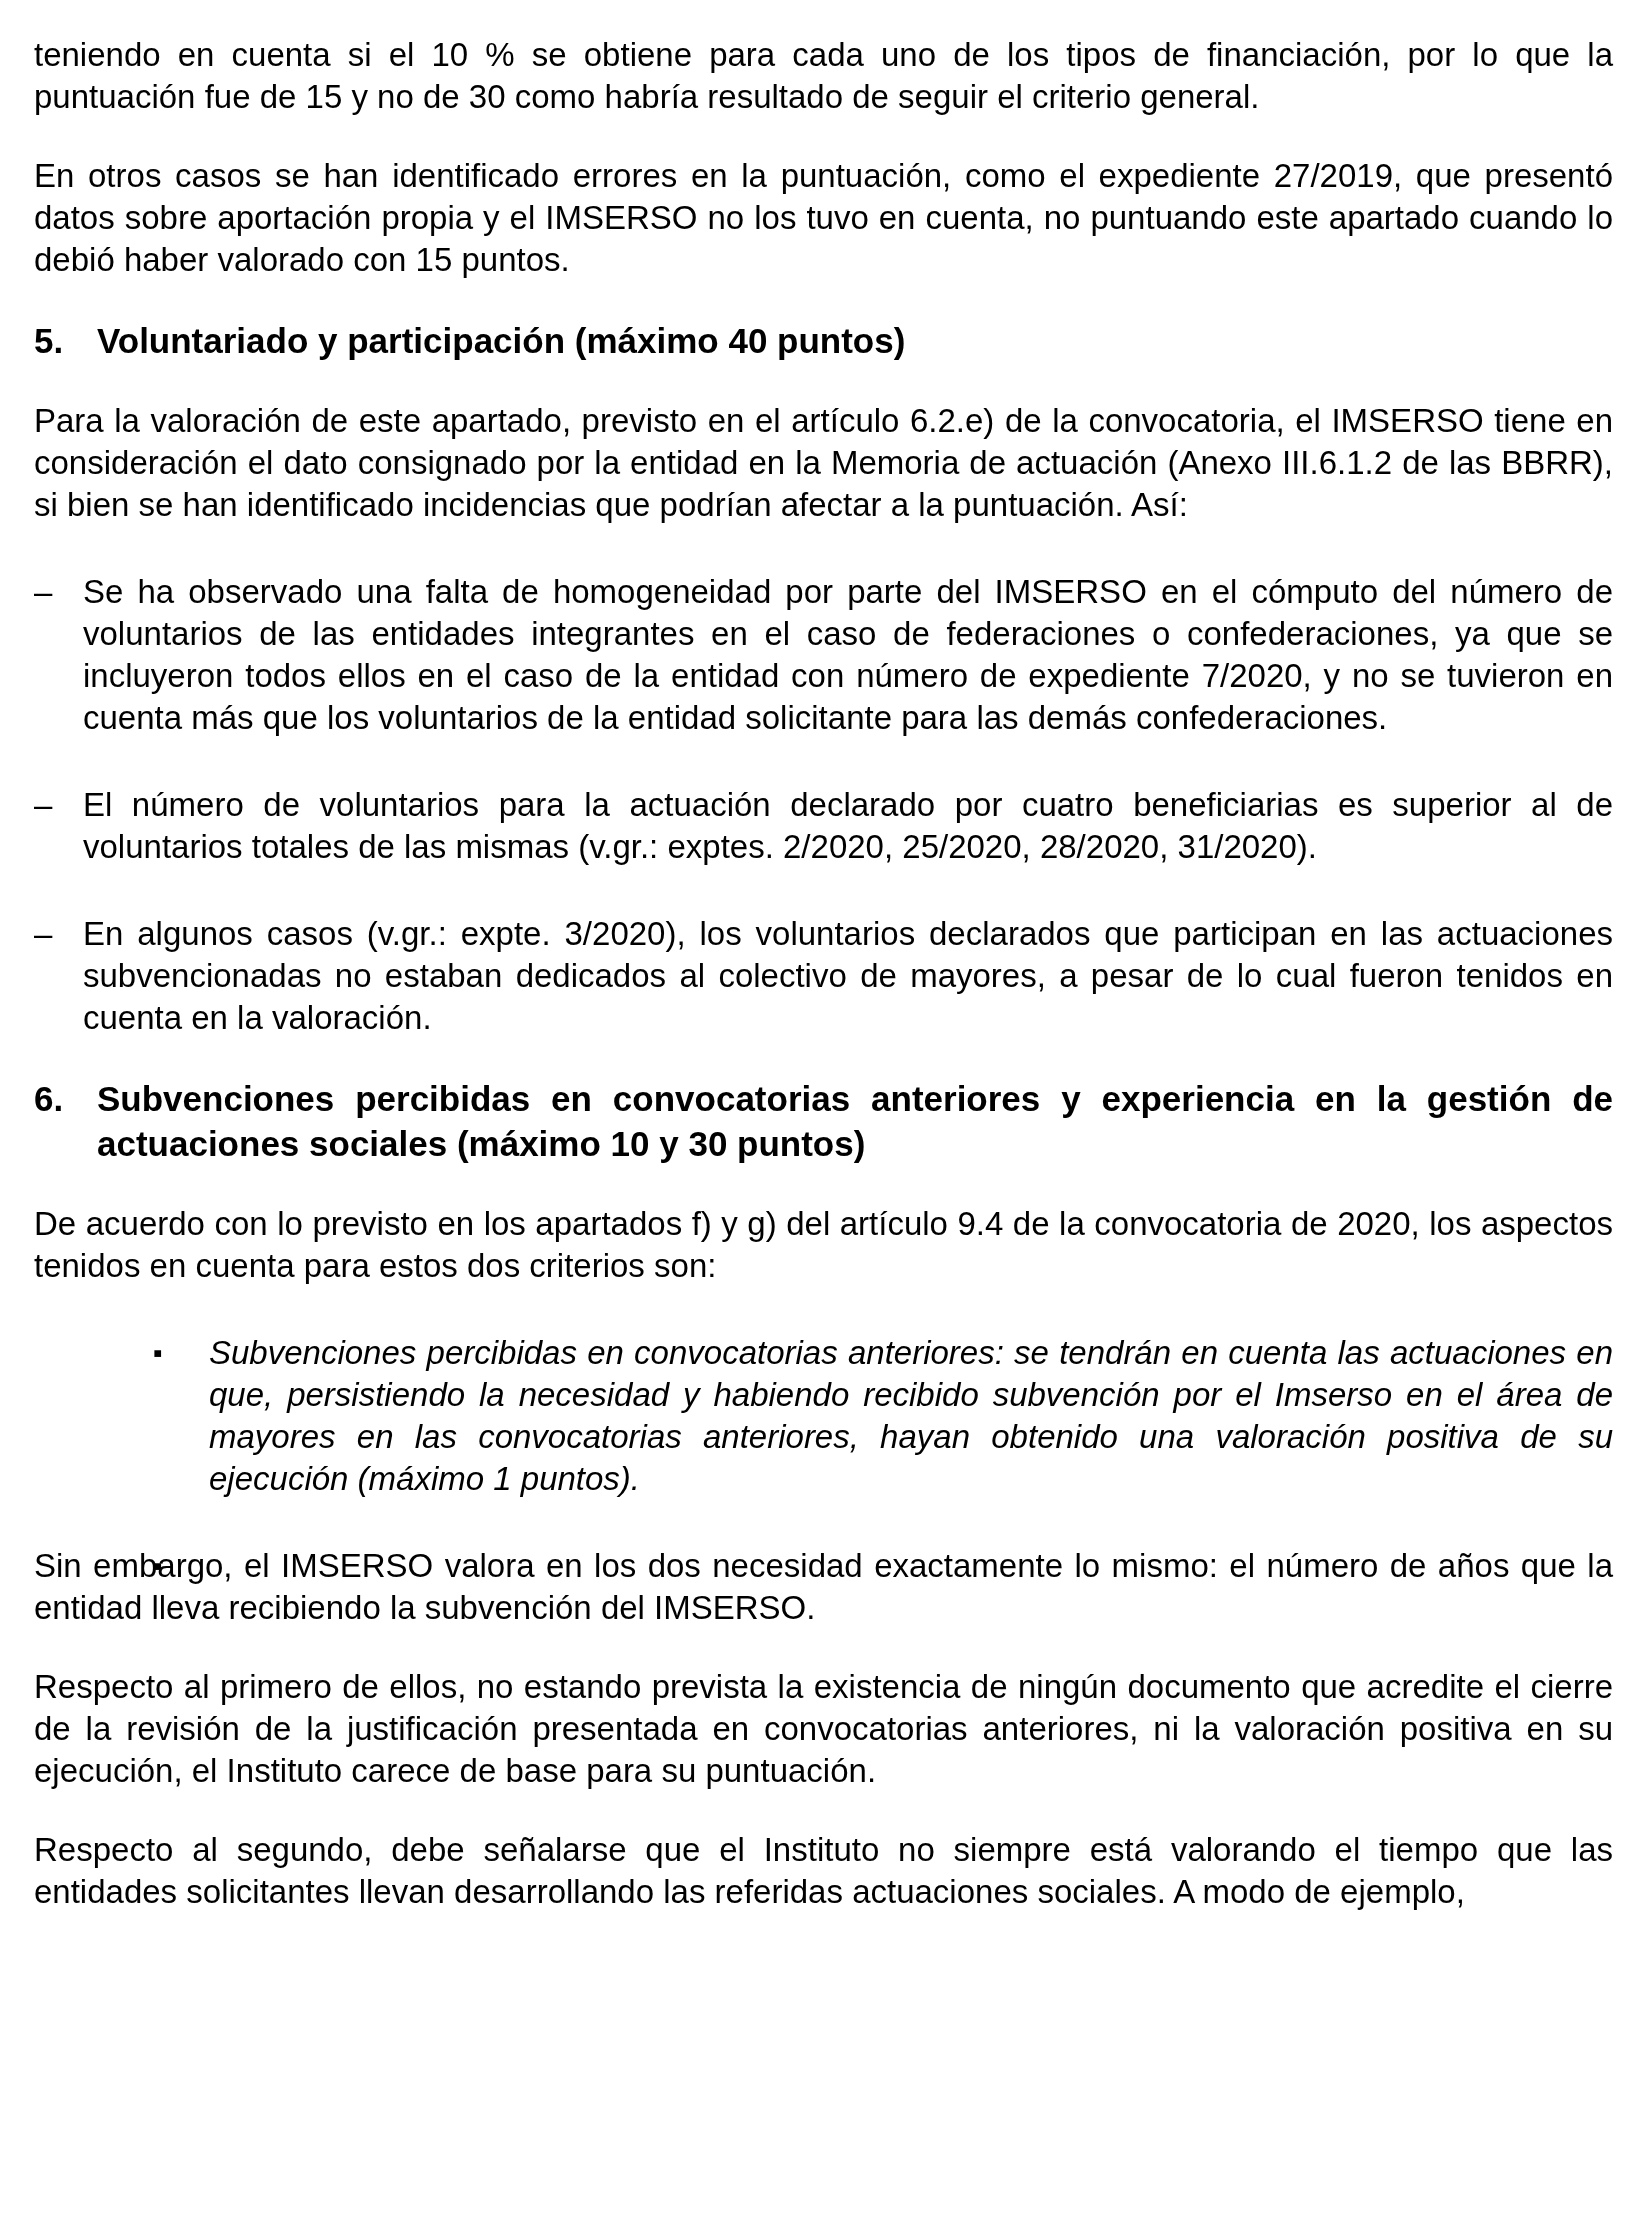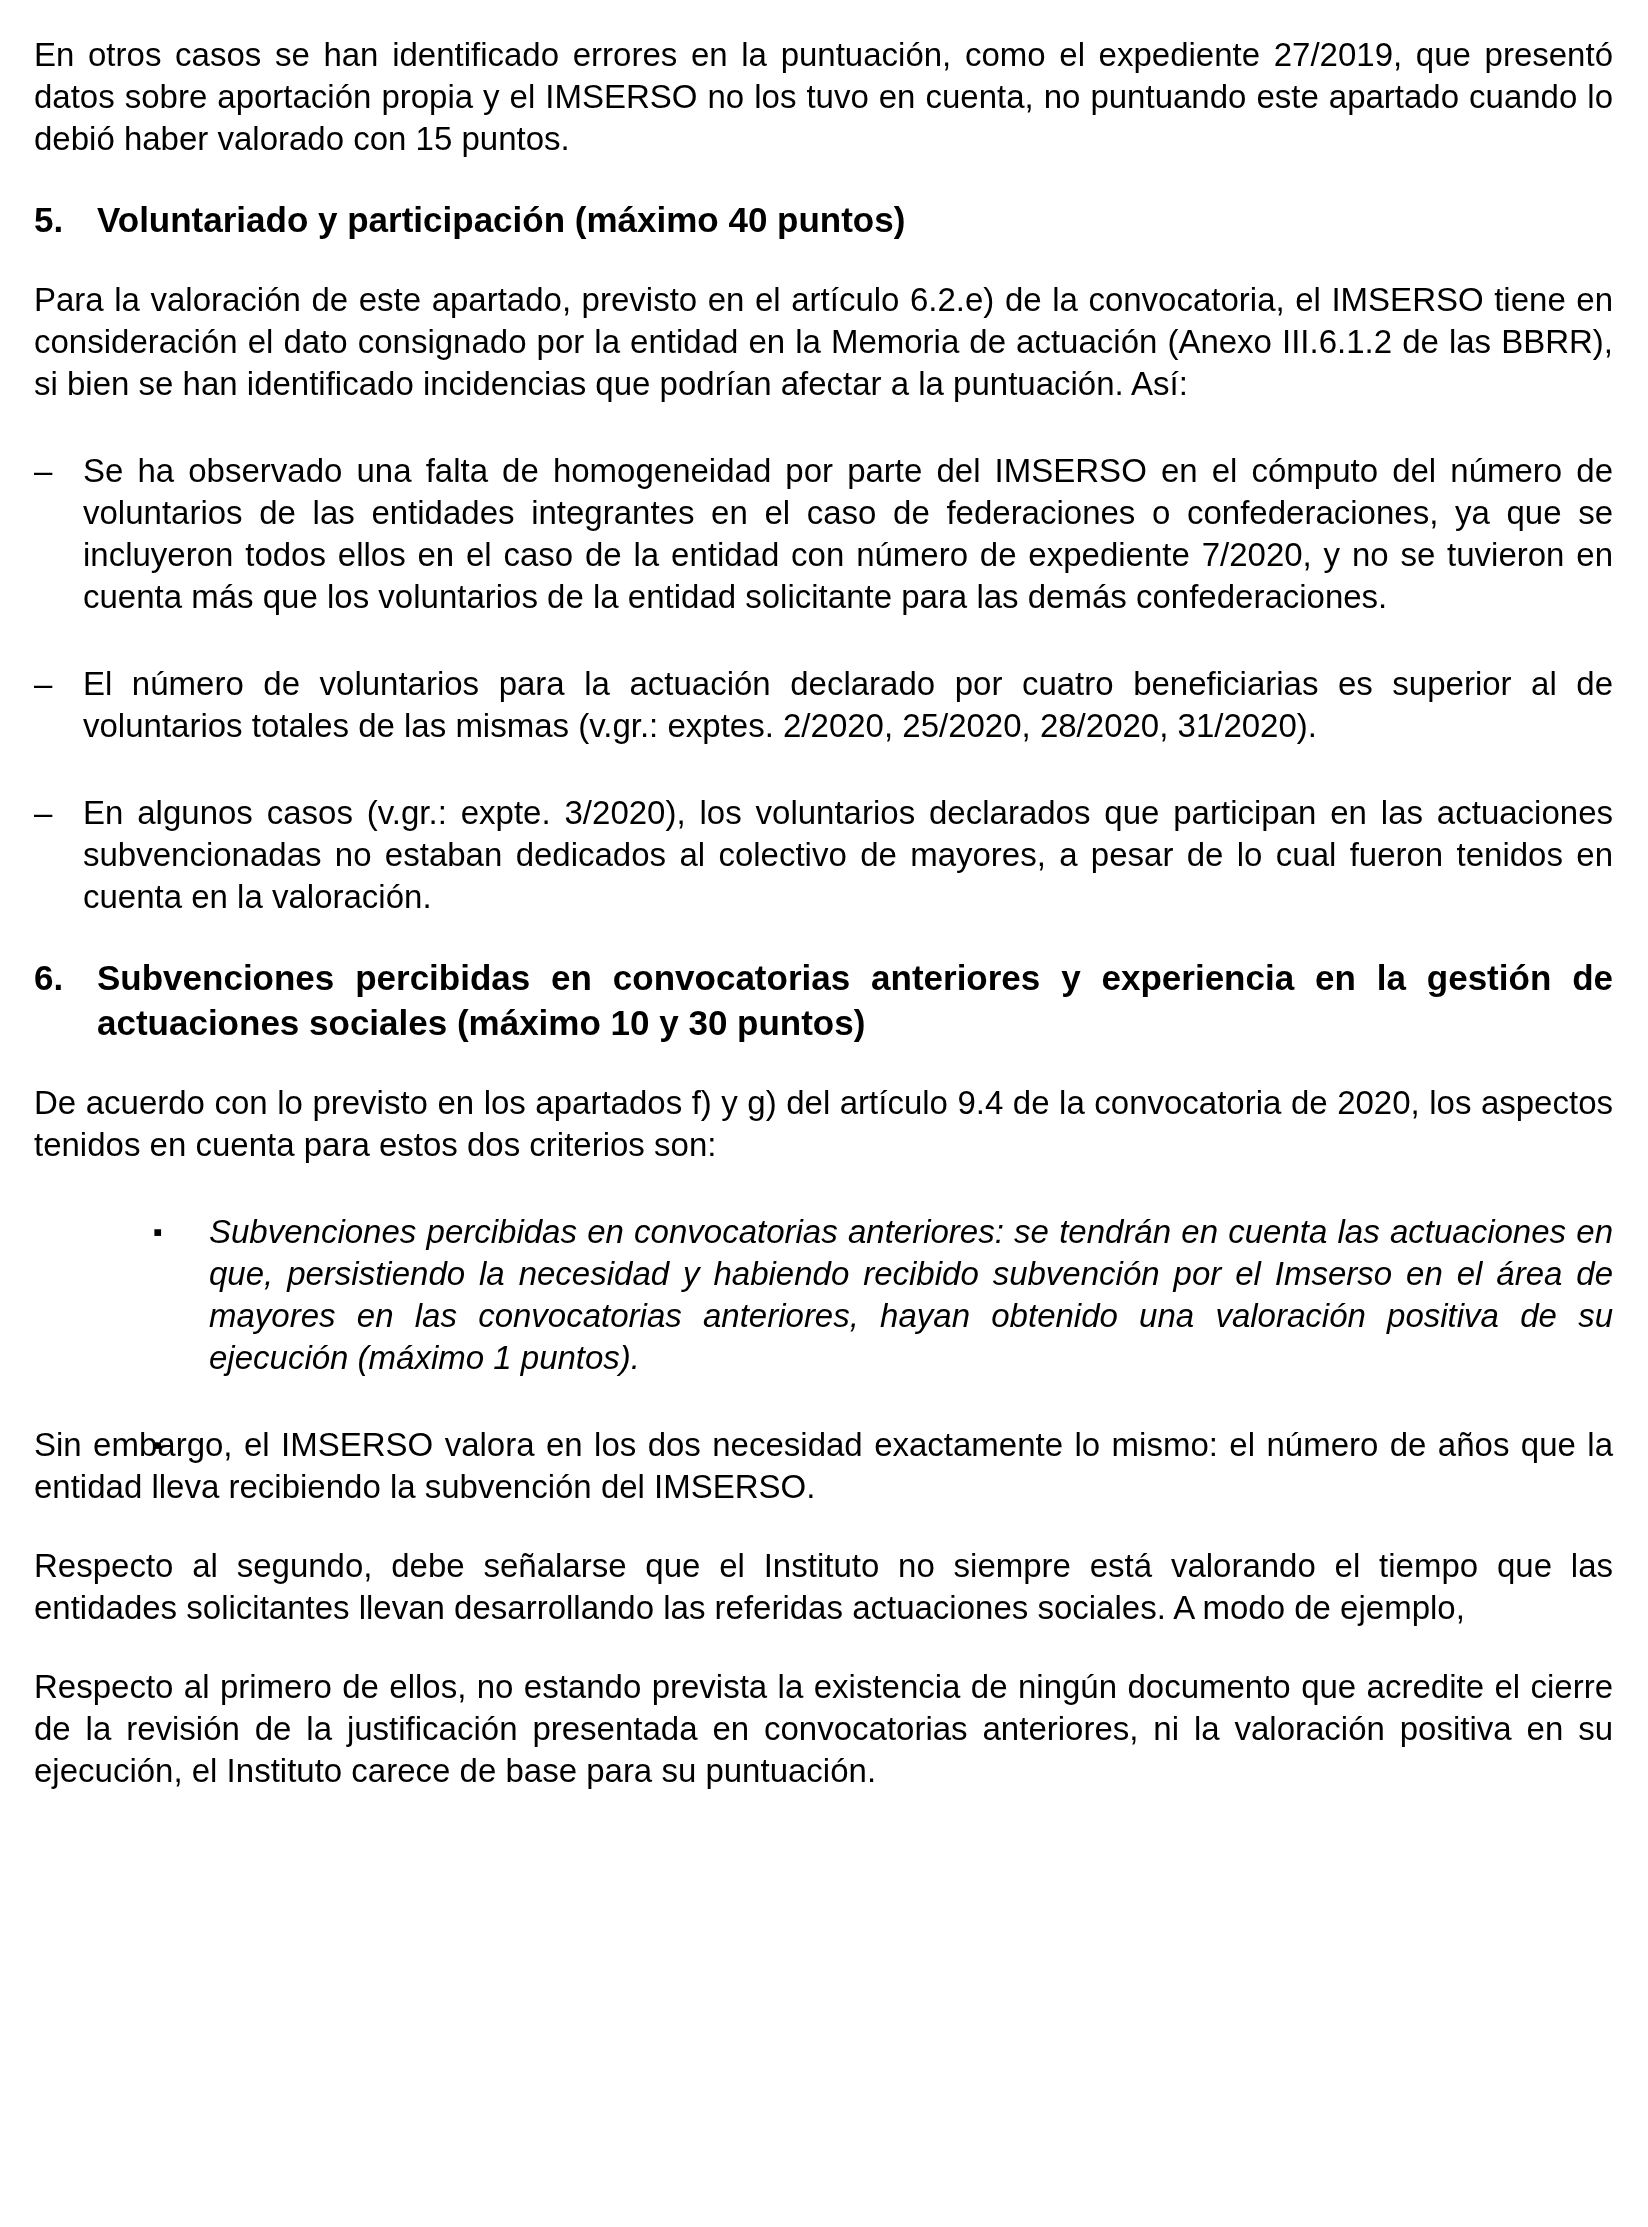--- a/index.html
+++ b/index.html
@@ -60,20 +60,21 @@
     top: 0;
     font-style: normal;
     font-size: 27px;
   }
 </style>
 </head>
 <body>
 
 <div class="page">
 
+  <p class="para">teniendo en cuenta si el 10 % se obtiene para cada uno de los tipos de financiación, por lo que la puntuación fue de 15 y no de 30 como habría resultado de seguir el criterio general.</p>
 
   <p class="para">En otros casos se han identificado errores en la puntuación, como el expediente 27/2019, que presentó datos sobre aportación propia y el IMSERSO no los tuvo en cuenta, no puntuando este apartado cuando lo debió haber valorado con 15 puntos.</p>
 
 
   <div class="heading">
     <span class="hnum">5.</span>
     <span class="htext">Voluntariado y participación (máximo 40 puntos)</span>
   </div>
 
   <p class="para">Para la valoración de este apartado, previsto en el artículo 6.2.e) de la convocatoria, el IMSERSO tiene en consideración el dato consignado por la entidad en la Memoria de actuación (Anexo III.6.1.2 de las BBRR), si bien se han identificado incidencias que podrían afectar a la puntuación. Así:</p>
@@ -104,18 +105,18 @@
     <span class="marker">▪</span>
     <span class="itext">Subvenciones percibidas en convocatorias anteriores: se tendrán en cuenta las actuaciones en que, persistiendo la necesidad y habiendo recibido subvención por el Imserso en el área de mayores en las convocatorias anteriores, hayan obtenido una valoración positiva de su ejecución (máximo 1 puntos).</span>
   </div>
 
   <div class="sq-item">
     <span class="marker">▪</span>
   </div>
 
   <p class="para">Sin embargo, el IMSERSO valora en los dos necesidad exactamente lo mismo: el número de años que la entidad lleva recibiendo la subvención del IMSERSO.</p>
 
+  <p class="para">Respecto al primero de ellos, no estando prevista la existencia de ningún documento que acredite el cierre de la revisión de la justificación presentada en convocatorias anteriores, ni la valoración positiva en su ejecución, el Instituto carece de base para su puntuación.</p>
+
   <p class="para">Respecto al segundo, debe señalarse que el Instituto no siempre está valorando el tiempo que las entidades solicitantes llevan desarrollando las referidas actuaciones sociales. A modo de ejemplo,</p>
-
-  <p class="para">Respecto al primero de ellos, no estando prevista la existencia de ningún documento que acredite el cierre de la revisión de la justificación presentada en convocatorias anteriores, ni la valoración positiva en su ejecución, el Instituto carece de base para su puntuación.</p>
 
 </div>
 
 
 </body></html>

